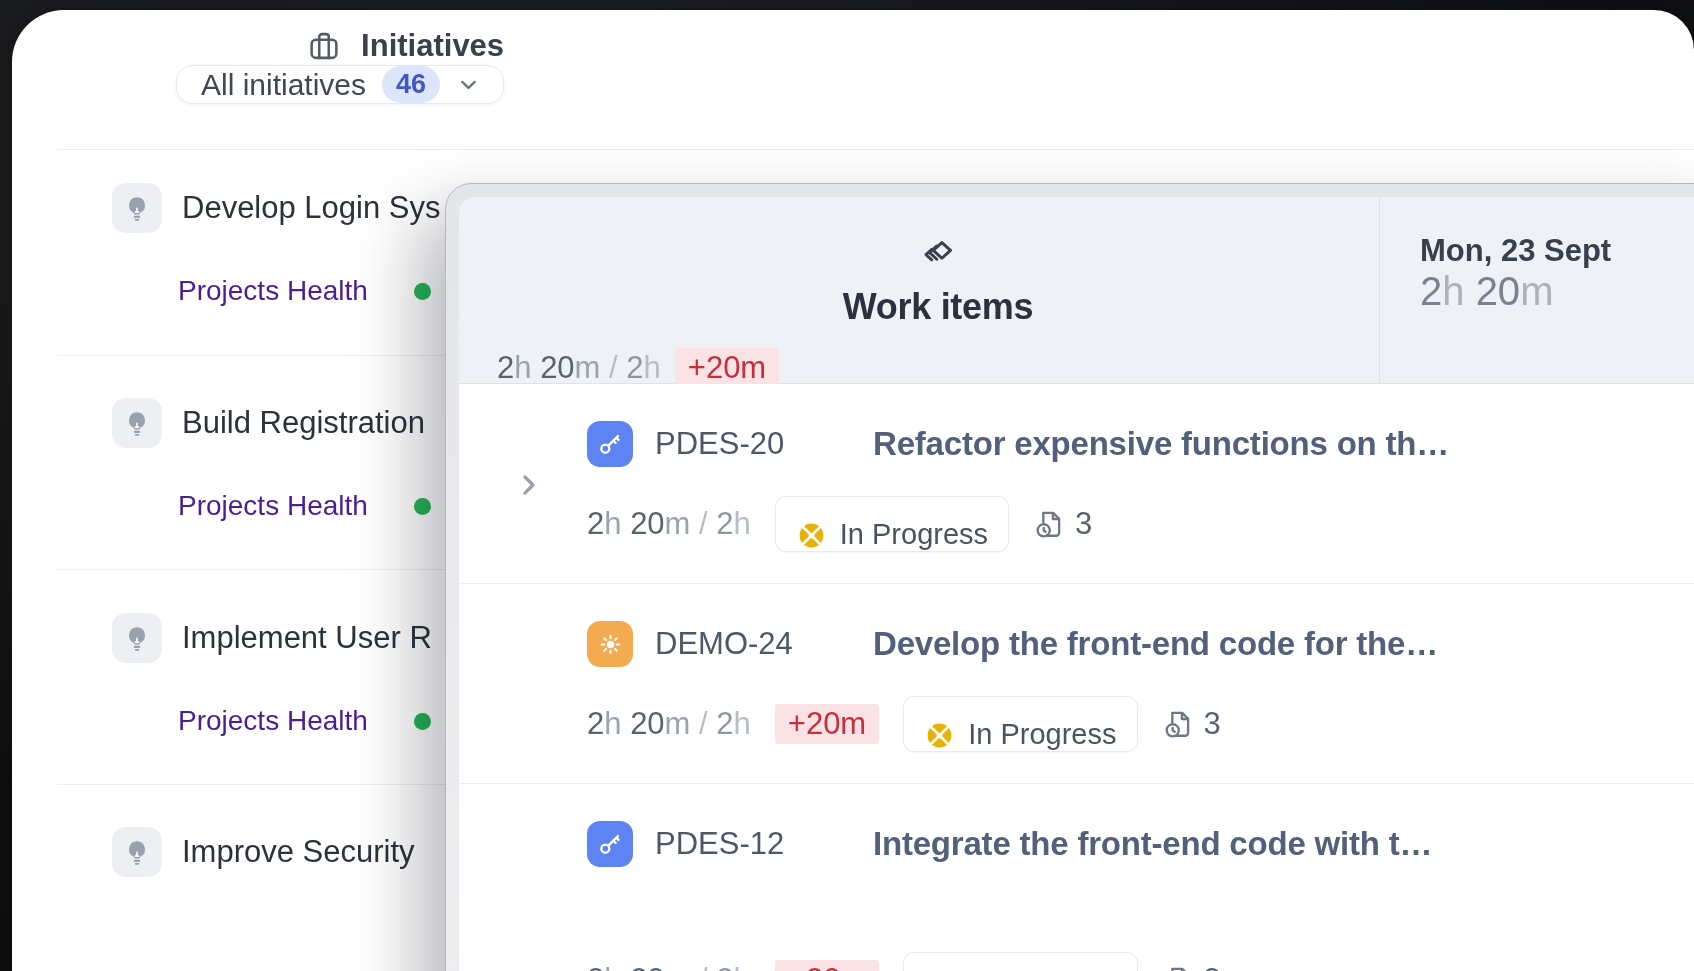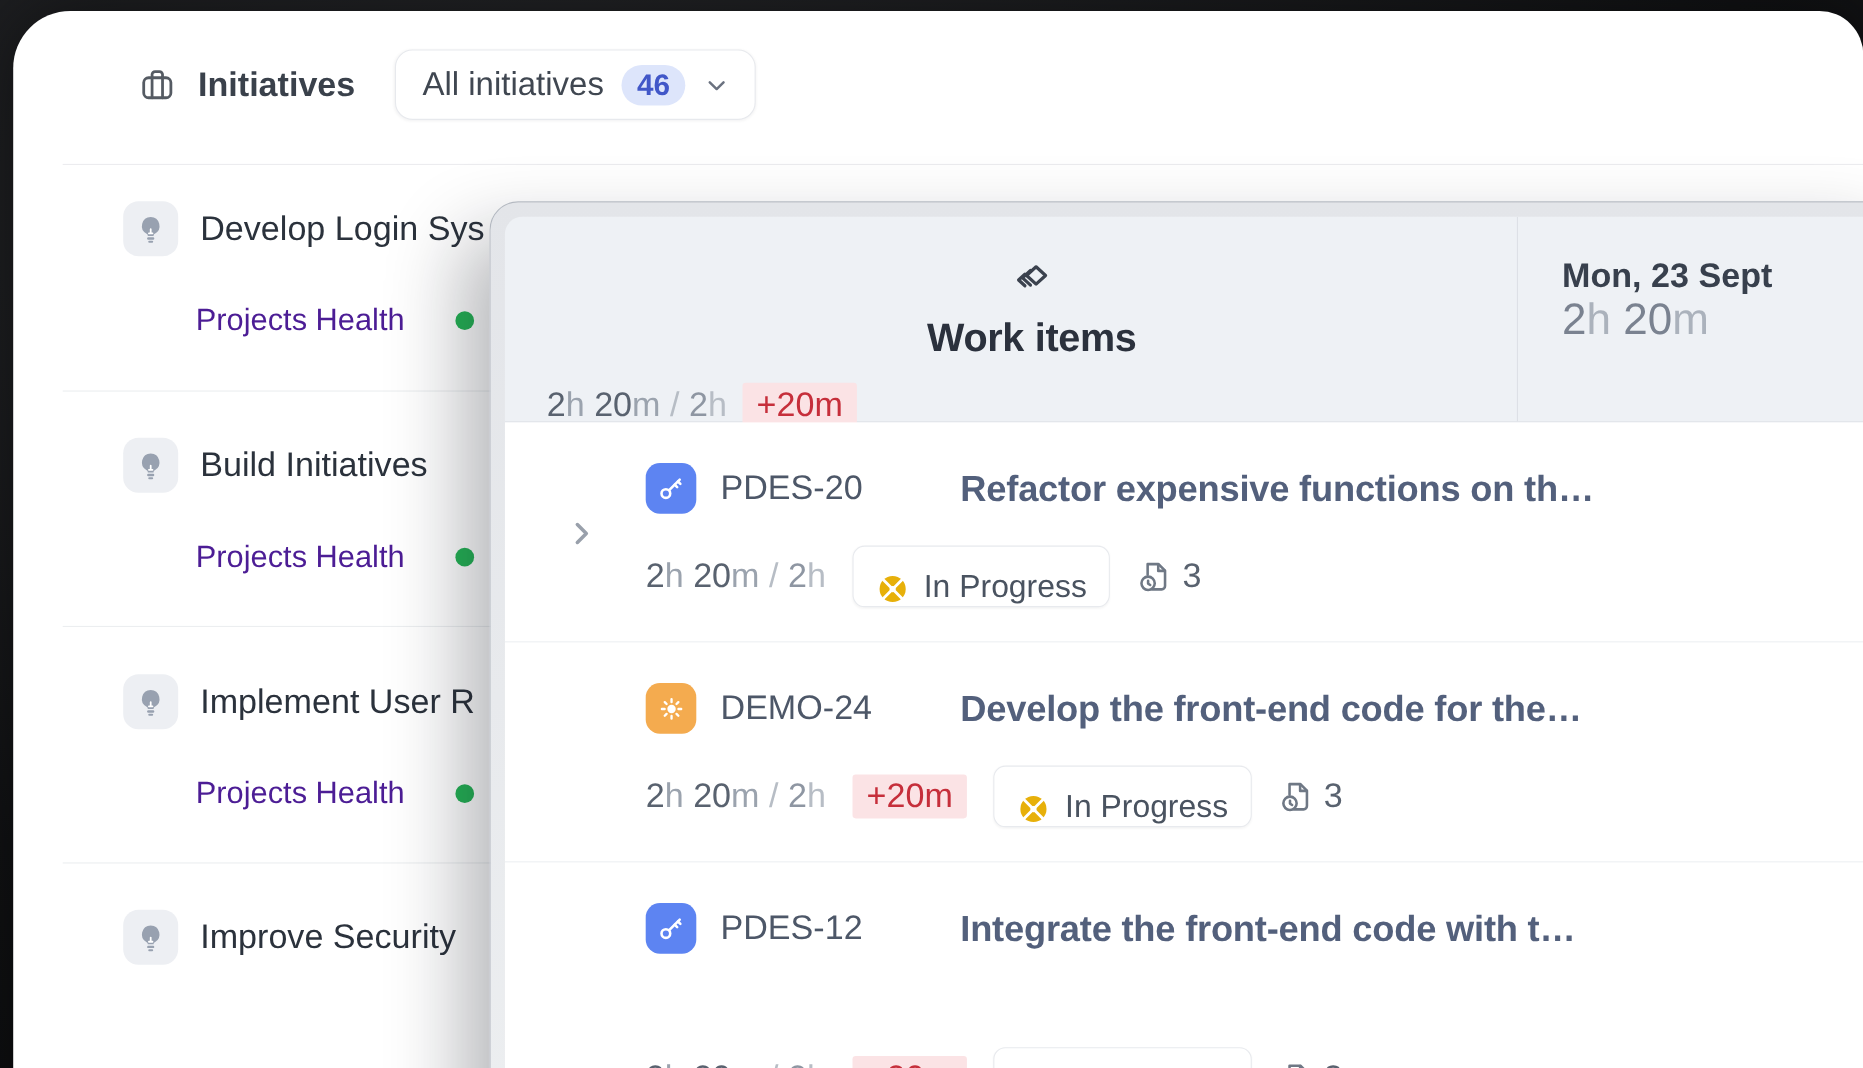--- a/index.html
+++ b/index.html
@@ -7,24 +7,24 @@
           background:radial-gradient(120% 120% at 30% 20%, #2a2b2e 0%, #121315 55%, #0a0b0c 100%);
           font-family:"Liberation Sans","DejaVu Sans",sans-serif;}
 
   
   .app-window{position:absolute;left:12px;top:10px;width:1682px;height:1100px;
               background:#ffffff;border-radius:52px 40px 0 0;
               box-shadow:0 0 70px rgba(0,0,0,.55);}
 
   .main-header-divider{position:absolute;left:45px;top:139px;width:1649px;height:1px;background:#ececef;}
 
-  .app-header{position:absolute;left:112px;top:34px;height:66px;display:flex;align-items:center;}
+  .app-header{position:absolute;left:112px;top:17px;height:66px;display:flex;align-items:flex-end;flex-direction:column;}
   .app-title{display:flex;align-items:center;gap:18px;}
   .app-title .txt{font-size:31px;font-weight:600;color:#3a414b;}
-  .filter-btn{margin-left:36px;display:flex;align-items:center;gap:16px;height:62px;padding:0 22px 0 24px;
+  .filter-btn{margin-left:52px;display:flex;align-items:center;gap:16px;height:62px;padding:0 22px 0 24px;
               background:#fff;border:1px solid #e7e9ed;border-radius:16px;
               box-shadow:0 1px 3px rgba(20,25,35,.06);cursor:pointer;}
   .filter-btn .lbl{font-size:30px;color:#404751;}
   .filter-count{padding:3px 14px;border-radius:999px;background:var(--c-accent_badge_bg,#dde5fb);
                 color:var(--c-accent_badge_text,#4157c8);font-size:27px;font-weight:600;}
 
   
   .init-row{position:absolute;left:100px;display:flex;align-items:center;gap:20px;height:52px;white-space:nowrap;}
   .init-tile{width:50px;height:50px;border-radius:14px;background:#edeff3;display:flex;align-items:center;justify-content:center;flex:0 0 auto;}
   .init-title{font-size:31px;font-weight:400;color:#2b323c;}
@@ -136,21 +136,21 @@
 
     <div class="init-row" style="top:387px">
       <span class="init-tile">
         <svg width="30" height="30" viewBox="0 0 24 24">
           <path fill="#98a1b0" d="M12 3.4a6.5 6.5 0 0 1 3 12.2c-.5.3-.9.8-.9 1.4v.2H9.9v-.2c0-.6-.4-1.1-.9-1.4A6.5 6.5 0 0 1 12 3.4z"></path>
           <rect fill="#98a1b0" x="9.4" y="18.2" width="5.2" height="1.7" rx=".85"></rect>
           <rect fill="#98a1b0" x="10.2" y="20.7" width="3.6" height="1.5" rx=".75"></rect>
           <path d="M12 12.3v3M10.7 15.3h2.6" stroke="#fff" stroke-width="1.3" stroke-linecap="round" fill="none"></path>
         </svg>
       </span>
-      <span class="init-title">Build Initiatives</span>
+      <span class="init-title">Build Registration</span>
     </div>
     <div class="init-meta" style="top:481px">
       <span class="lbl">Projects Health</span>
       <span class="health-dot"></span>
     </div>
     <div class="init-divider" style="top:559px"></div>
 
     <div class="init-row" style="top:602px">
       <span class="init-tile">
         <svg width="30" height="30" viewBox="0 0 24 24">

